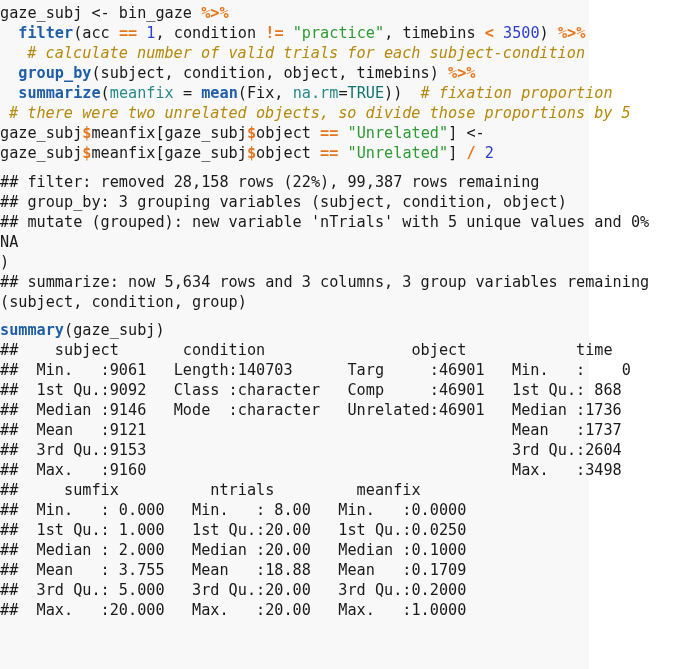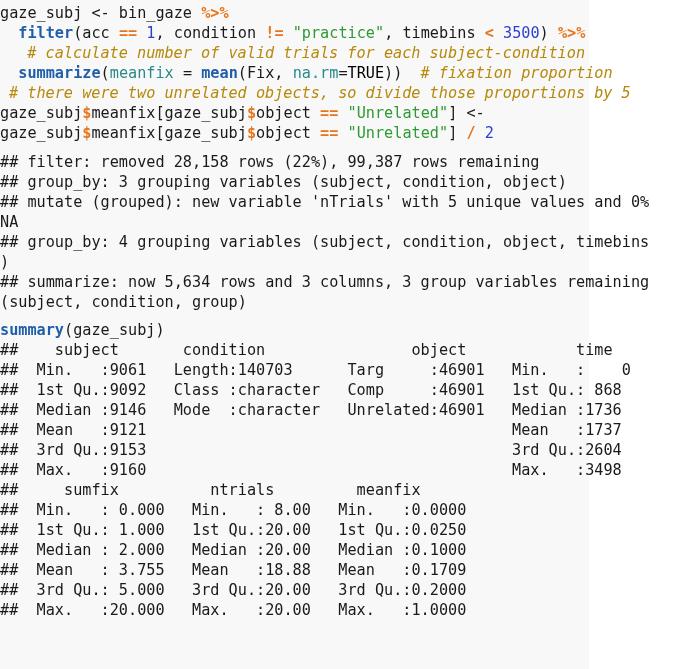--- a/index.html
+++ b/index.html
@@ -34,50 +34,50 @@
     color: #1a1a1a;
     font-family: "DejaVu Sans Mono", "Liberation Mono", monospace;
   }
   
   .tok-fn      { color: #1f5fa9; font-weight: bold; }
   .tok-op      { color: #e8751a; font-weight: bold; }
   .tok-num     { color: #2b3fd0; }
   .tok-str     { color: #2e9a33; }
   .tok-com     { color: #b5890b; font-style: italic; padding-left: 9px; }
   .tok-arg     { color: #2a8a8a; }
-  .tok-const   { color: #000000; }
+  .tok-const   { color: #0f766e; }
   .tok-plain   { color: #1a1a1a; }
   .tok-out     { color: #1a1a1a; }
   .tok-dollar  { color: #e8751a; font-weight: bold; }
   .gap { height: 9px; display:block; }
   .gap-sm { height: 8px; display:block; }
 </style>
 </head>
 <body>
 
 <div id="page">
 
   <div class="block" id="codeblock1">
       <span class="line"><span class="tok-plain">gaze_subj &lt;- bin_gaze </span><span class="tok-op">%&gt;%</span></span>
       <span class="line"><span class="tok-plain">  </span><span class="tok-fn">filter</span><span class="tok-plain">(acc </span><span class="tok-op">==</span><span class="tok-plain"> </span><span class="tok-num">1</span><span class="tok-plain">, condition </span><span class="tok-op">!=</span><span class="tok-plain"> </span><span class="tok-str">"practice"</span><span class="tok-plain">, timebins </span><span class="tok-op">&lt;</span><span class="tok-plain"> </span><span class="tok-num">3500</span><span class="tok-plain">) </span><span class="tok-op">%&gt;%</span></span>
       <span class="line"><span class="tok-com">  # calculate number of valid trials for each subject-condition</span></span>
+      <span class="line"><span class="tok-plain">  </span><span class="tok-fn">group_by</span><span class="tok-plain">(subject, condition, object, timebins) </span><span class="tok-op">%&gt;%</span></span>
       <span class="line"><span class="tok-plain">  </span><span class="tok-fn">summarize</span><span class="tok-plain">(</span><span class="tok-arg">meanfix</span><span class="tok-plain"> = </span><span class="tok-fn">mean</span><span class="tok-plain">(Fix, </span><span class="tok-arg">na.rm</span><span class="tok-plain">=</span><span class="tok-const">TRUE</span><span class="tok-plain">)) </span><span class="tok-com"># fixation proportion</span></span>
       <span class="line"><span class="tok-com"># there were two unrelated objects, so divide those proportions by 5</span></span>
       <span class="line"><span class="tok-plain">gaze_subj</span><span class="tok-dollar">$</span><span class="tok-plain">meanfix[gaze_subj</span><span class="tok-dollar">$</span><span class="tok-plain">object </span><span class="tok-op">==</span><span class="tok-plain"> </span><span class="tok-str">"Unrelated"</span><span class="tok-plain">] &lt;-</span></span>
       <span class="line"><span class="tok-plain">gaze_subj</span><span class="tok-dollar">$</span><span class="tok-plain">meanfix[gaze_subj</span><span class="tok-dollar">$</span><span class="tok-plain">object </span><span class="tok-op">==</span><span class="tok-plain"> </span><span class="tok-str">"Unrelated"</span><span class="tok-plain">] </span><span class="tok-op">/</span><span class="tok-plain"> </span><span class="tok-num">2</span></span>
     </div>
 
   <span class="gap"></span>
 
   <div class="block" id="outblock1">
       <span class="line tok-out">## filter: removed 28,158 rows (22%), 99,387 rows remaining</span>
       <span class="line tok-out">## group_by: 3 grouping variables (subject, condition, object)</span>
       <span class="line tok-out">## mutate (grouped): new variable 'nTrials' with 5 unique values and 0%</span>
       <span class="line tok-out">NA</span>
-      <span class="line tok-out">## group_by: 4 grouping variables (subject, condition, object, timebins</span>
       <span class="line tok-out">)</span>
       <span class="line tok-out">## summarize: now 5,634 rows and 3 columns, 3 group variables remaining</span>
       <span class="line tok-out">(subject, condition, group)</span>
     </div>
 
   <span class="gap-sm"></span>
 
   <div class="block" id="codeblock2">
       <span class="line"><span class="tok-fn">summary</span><span class="tok-plain">(gaze_subj)</span></span>
     </div>

